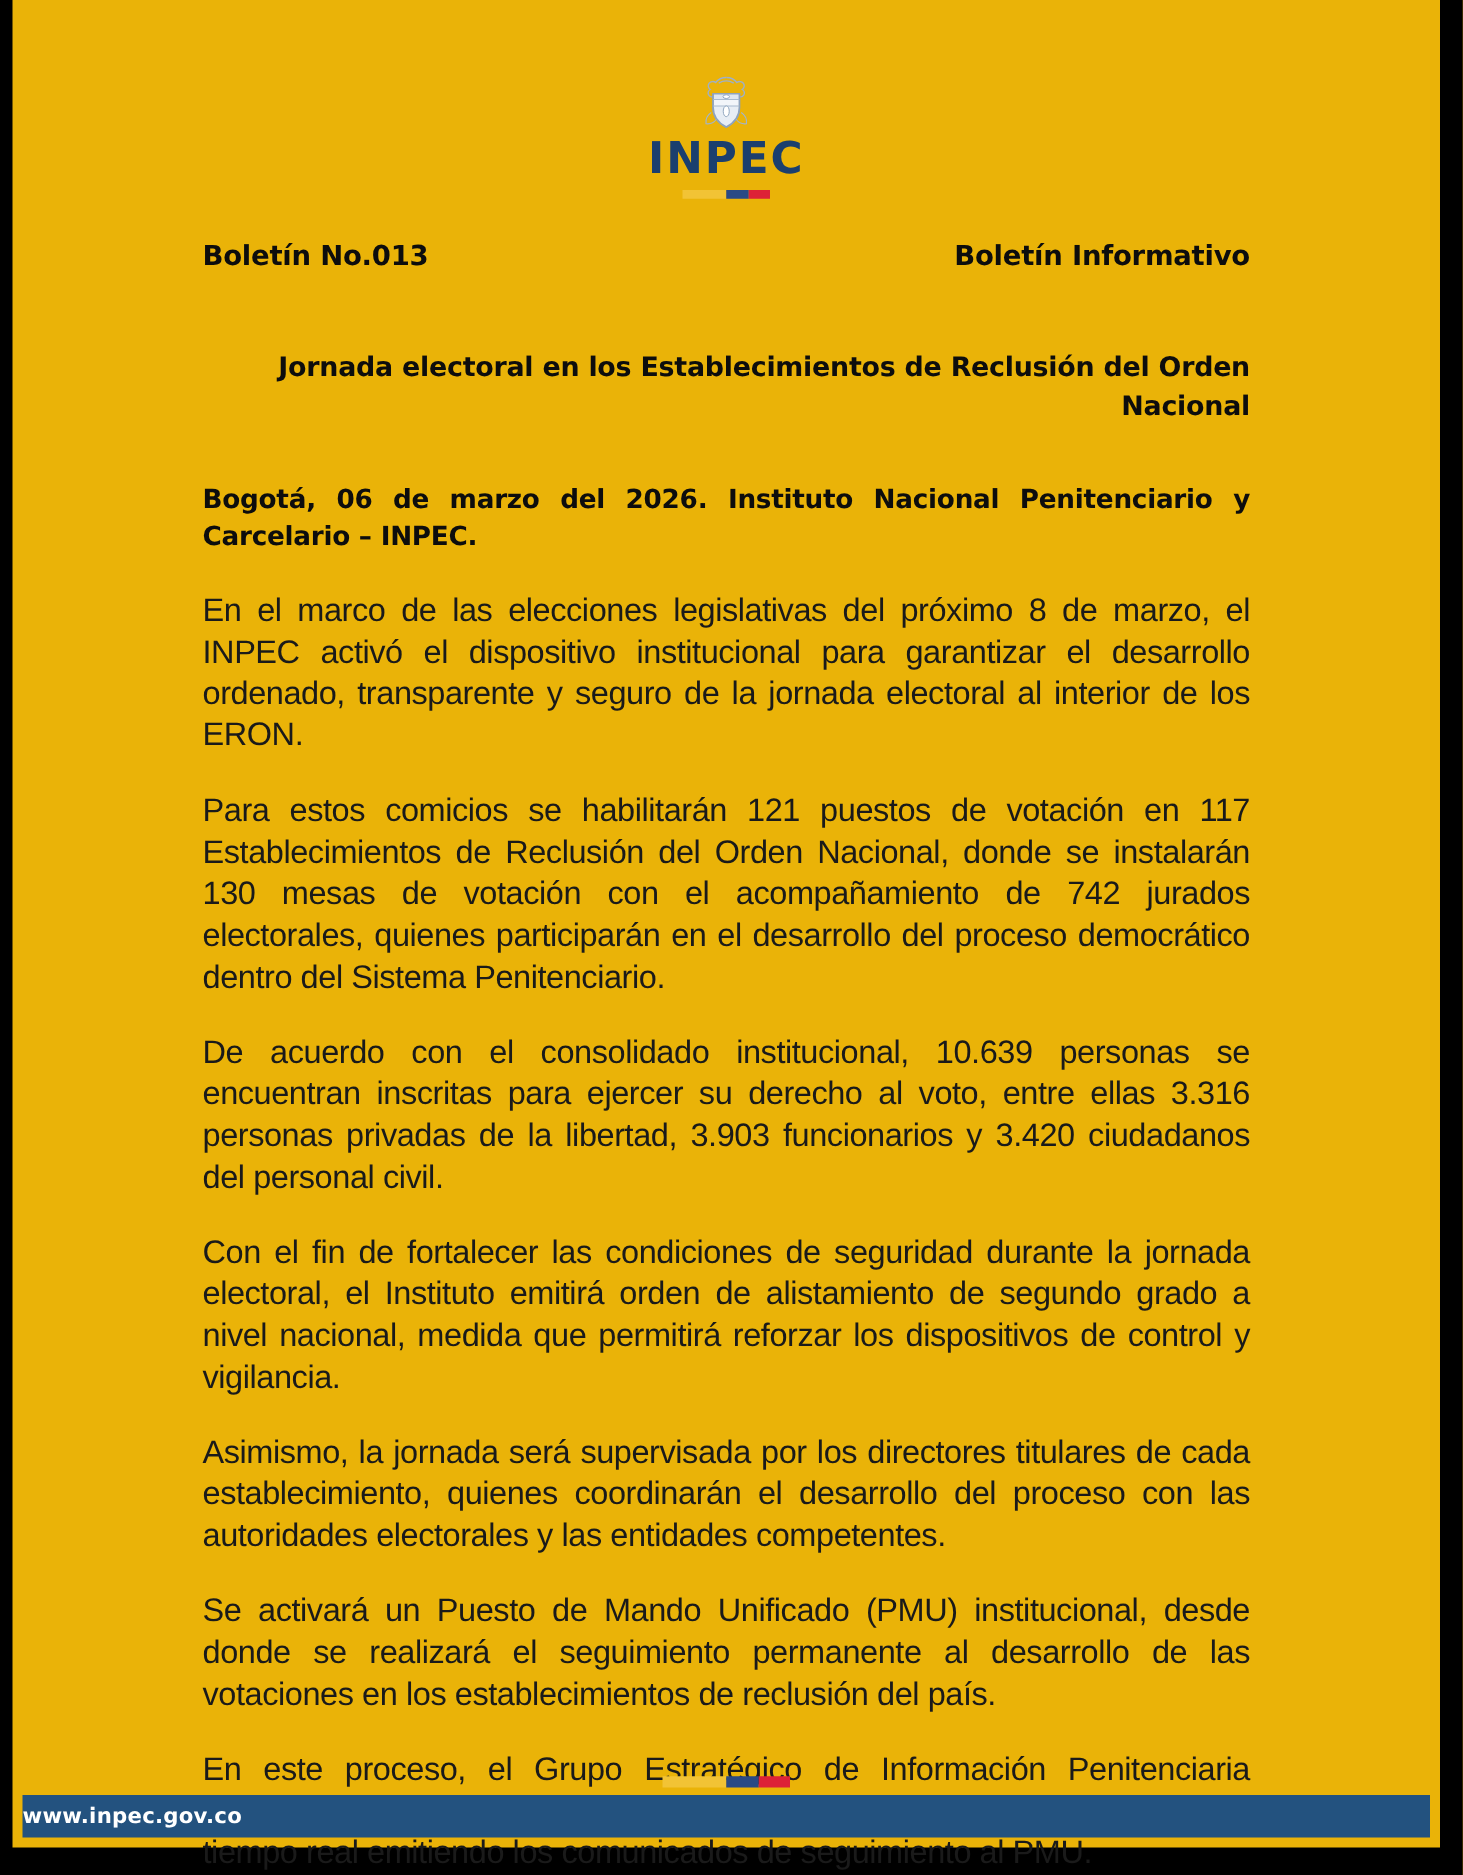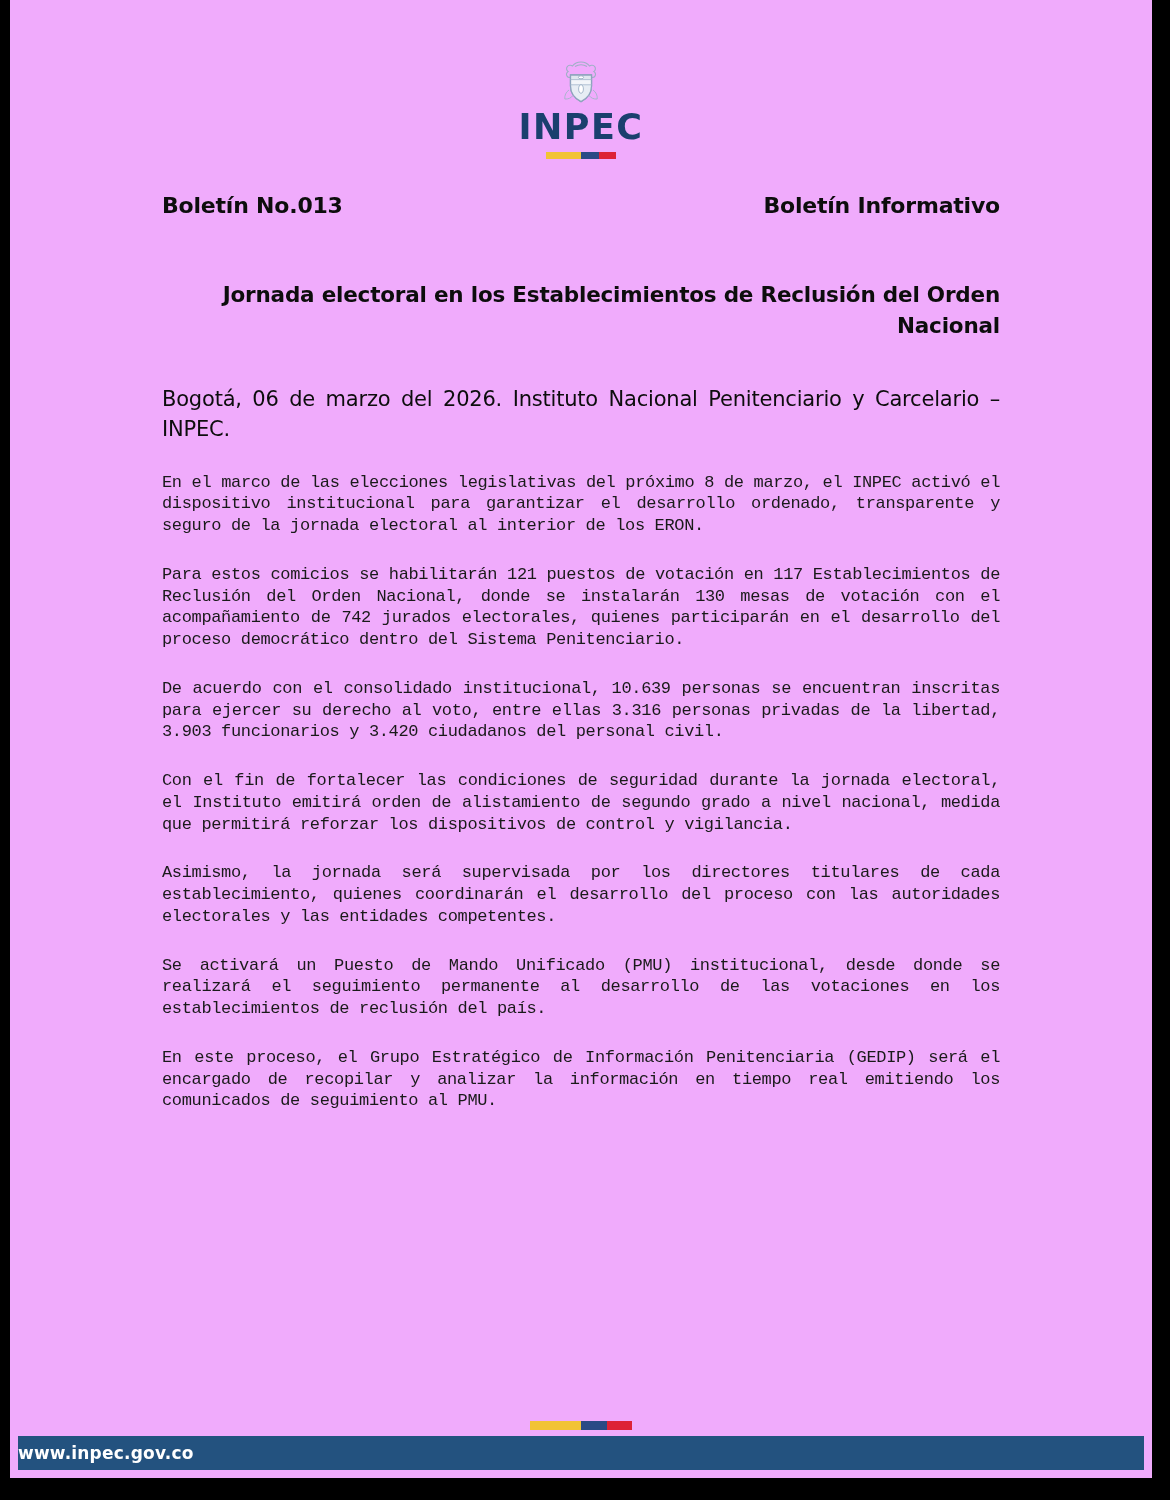--- a/index.html
+++ b/index.html
@@ -14,21 +14,21 @@
     font-family: "Liberation Sans", sans-serif;
   }
 
   
   #page {
     position: absolute;
     left: 10px;
     top: 0px;
     width: 1142px;
     height: 1478px;
-    background: #f0abfc;
+    background: #eab308;
     box-sizing: border-box;
   }
 
   
   .logo-block {
     width: 100%;
     padding-top: 56px;
     display: flex;
     flex-direction: column;
     align-items: center;
@@ -86,32 +86,32 @@
     line-height: 1.42;
     text-align: right;
     color: #0d0d0d;
     letter-spacing: -0.2px;
   }
 
   p.dateline {
     margin: 44px 0 0 0;
     font-family: "DejaVu Sans", sans-serif;
     font-size: 21px;
-    font-weight: 400;
+    font-weight: 700;
     line-height: 1.42;
     text-align: justify;
     text-align-last: left;
     color: #0d0d0d;
     letter-spacing: -0.2px;
   }
 
   p.body-par {
     margin: 27px 0 0 0;
-    font-family: Liberation Mono, monospace;
-    font-size: 17px;
+    font-family: Liberation Sans, sans-serif;
+    font-size: 26px;
     font-weight: 400;
     line-height: 1.28;
     text-align: justify;
     text-align-last: left;
     color: #1a1a1a;
     letter-spacing: -0.35px;
   }
 
   
   .footer-tricolor {

